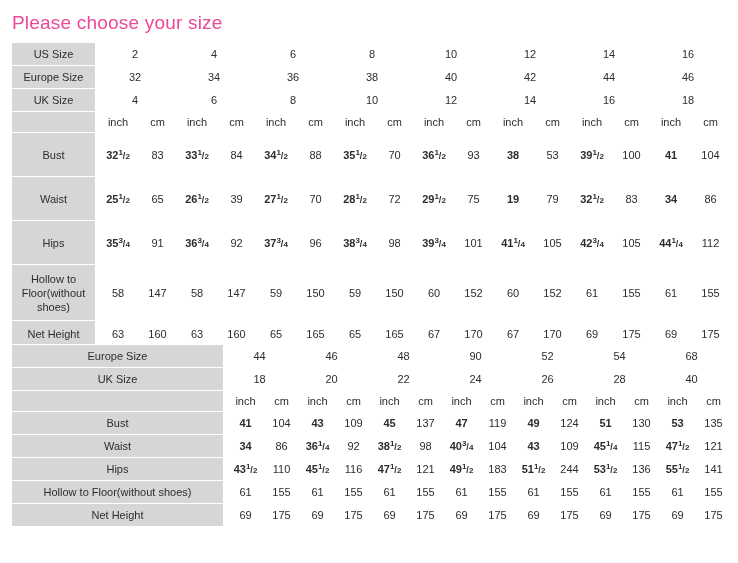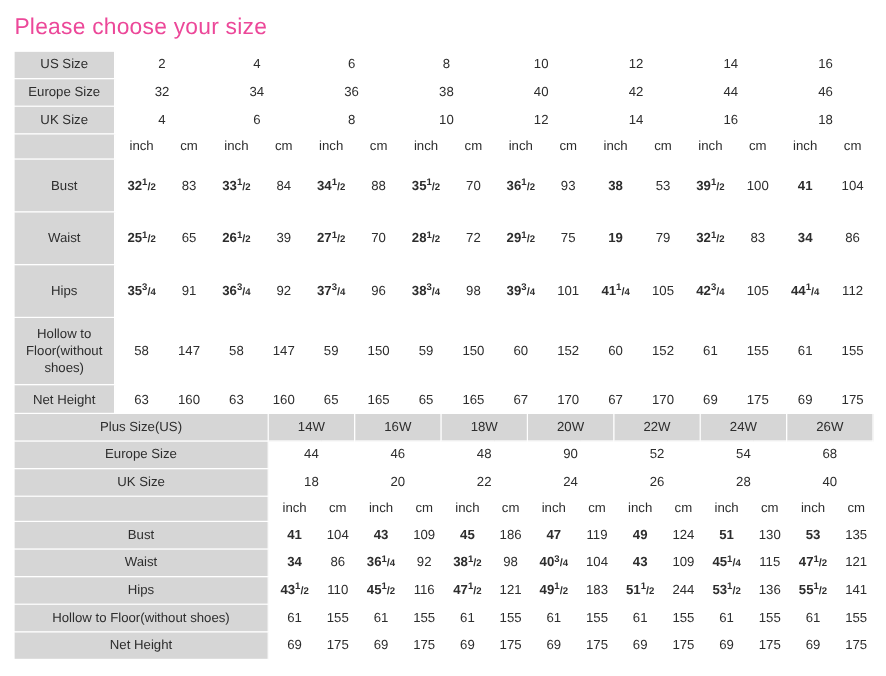--- a/index.html
+++ b/index.html
@@ -260,30 +260,20 @@
       <col style="width:28px">
     <col style="width:44px">
       <col style="width:28px">
     <col style="width:44px">
       <col style="width:28px">
     <col style="width:44px">
       <col style="width:28px">
   </colgroup>
   <tbody>
     <tr>
-      <td class="hdr">Plus Size(US)</td>
-      <td class="hdr" colspan="2">14W</td>
-      <td class="hdr" colspan="2">16W</td>
-      <td class="hdr" colspan="2">18W</td>
-      <td class="hdr" colspan="2">20W</td>
-      <td class="hdr" colspan="2">22W</td>
-      <td class="hdr" colspan="2">24W</td>
-      <td class="hdr" colspan="2">26W</td>
-    </tr>
-    <tr>
       <td class="lbl">Europe Size</td>
       <td class="cell" colspan="2">44</td>
       <td class="cell" colspan="2">46</td>
       <td class="cell" colspan="2">48</td>
       <td class="cell" colspan="2">90</td>
       <td class="cell" colspan="2">52</td>
       <td class="cell" colspan="2">54</td>
       <td class="cell" colspan="2">68</td>
     </tr>
     <tr>
@@ -313,21 +303,21 @@
       <td class="cell">inch</td>
       <td class="cell">cm</td>
     </tr>
     <tr>
       <td class="lbl">Bust</td>
       <td class="cell frac">41</td>
       <td class="cell">104</td>
       <td class="cell frac">43</td>
       <td class="cell">109</td>
       <td class="cell frac">45</td>
-      <td class="cell">186</td>
+      <td class="cell">137</td>
       <td class="cell frac">47</td>
       <td class="cell">119</td>
       <td class="cell frac">49</td>
       <td class="cell">124</td>
       <td class="cell frac">51</td>
       <td class="cell">130</td>
       <td class="cell frac">53</td>
       <td class="cell">135</td>
     </tr>
     <tr>

